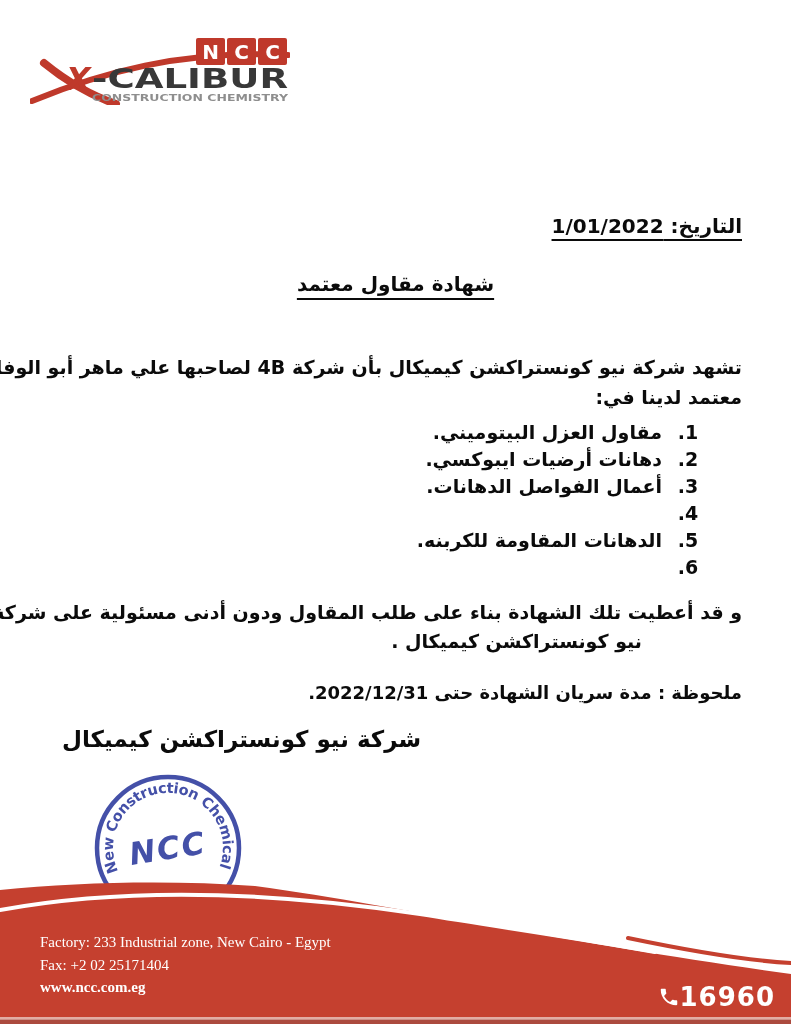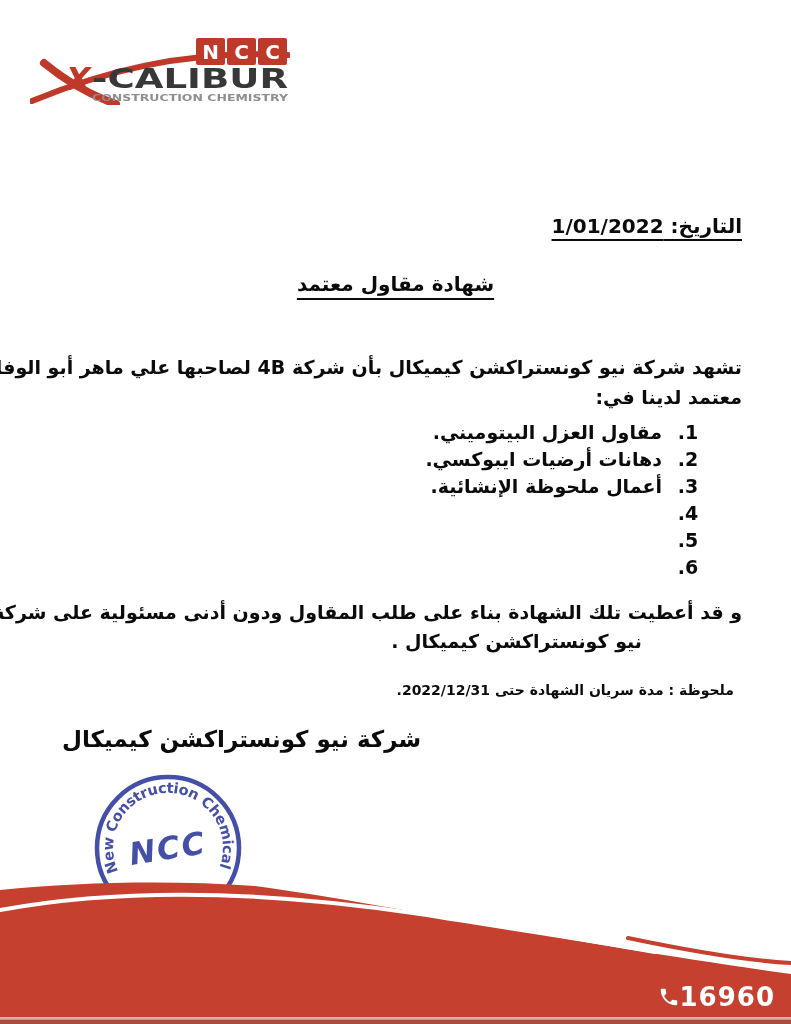--- a/index.html
+++ b/index.html
@@ -24,21 +24,21 @@
     text-decoration:underline;text-decoration-thickness:2px;text-underline-offset:7px;
   }
   .intro{position:absolute;top:352px;right:49px;font-size:19px;line-height:30px;text-align:right;}
   .list{position:absolute;top:421px;right:91px;font-size:19px;}
   .li{display:flex;direction:rtl;align-items:baseline;height:27px;}
   .li .num{min-width:24px;text-align:center;direction:rtl;unicode-bidi:bidi-override;}
   .li .num{unicode-bidi:isolate;}
   .li .txt{margin-right:14px;white-space:nowrap;}
   .para2{position:absolute;top:598px;right:49px;font-size:19px;line-height:29px;text-align:right;}
   .para2 .l2{margin-right:100px;}
-  .note{position:absolute;top:682px;right:57px;font-size:14px;text-align:center;}
+  .note{position:absolute;top:682px;right:49px;font-size:18px;text-align:center;}
   .company-sign{position:absolute;top:726px;left:62px;font-size:23px;}
   
   .stamp{position:absolute;left:93px;top:774px;width:150px;height:150px;z-index:1;}
   
   .footer-art{position:absolute;left:0;top:880px;width:791px;height:144px;z-index:2;}
   .footer-text{
     position:absolute;left:40px;top:931px;z-index:3;color:#ffffff;
     font-family:"Liberation Serif","DejaVu Serif",serif;font-size:15px;line-height:22.5px;
   }
   .footer-text .site{font-weight:700;}
@@ -90,27 +90,28 @@
     <div class="li">
       <span class="num">1.</span>
       <span class="txt">مقاول العزل البيتوميني.</span>
     </div>
     <div class="li">
       <span class="num">2.</span>
       <span class="txt">دهانات أرضيات ايبوكسي.</span>
     </div>
     <div class="li">
       <span class="num">3.</span>
-      <span class="txt">أعمال ملحوظة الإنشائية.</span>
+      <span class="txt">أعمال الفواصل الدهانات.</span>
     </div>
     <div class="li">
       <span class="num">4.</span>
     </div>
     <div class="li">
       <span class="num">5.</span>
+      <span class="txt">الدهانات المقاومة للكربنه.</span>
     </div>
     <div class="li">
       <span class="num">6.</span>
     </div>
   </div>
 
   <div class="ar para2">
     <div class="nowrap">و قد أعطيت تلك الشهادة بناء على طلب المقاول ودون أدنى مسئولية على شركة</div>
     <div class="nowrap l2">نيو كونستراكشن كيميكال .</div>
   </div>
@@ -135,20 +136,25 @@
     <path d="M0,10 C80,2 170,0 255,6 C400,26 560,62 791,94 L791,137 L0,137 Z" fill="#c5402f"></path>
 
     <path d="M0,30 C120,8 260,10 420,34 C520,50 590,60 655,72" stroke="#ffffff" stroke-width="4" fill="none" stroke-linecap="round"></path>
 
     <path d="M628,58 C700,73 752,81 791,83" stroke="#c5402f" stroke-width="4" fill="none" stroke-linecap="round"></path>
 
     <rect x="0" y="137" width="791" height="2.5" fill="#e2aca4"></rect>
     <rect x="0" y="139.5" width="791" height="4.5" fill="#ab4a3e"></rect>
   </svg>
 
+  <div class="footer-text">
+    <div>Factory: 233 Industrial zone, New Cairo - Egypt</div>
+    <div>Fax: +2 02 25171404</div>
+    <div class="site">www.ncc.com.eg</div>
+  </div>
 
   <div class="hotline">
     <svg width="22" height="22" viewBox="0 0 24 24">
       <path fill="#ffffff" d="M6.62 10.79c1.44 2.83 3.76 5.14 6.59 6.59l2.2-2.2c.27-.27.67-.36 1.02-.24 1.12.37 2.33.57 3.57.57.55 0 1 .45 1 1V20c0 .55-.45 1-1 1-9.39 0-17-7.61-17-17 0-.55.45-1 1-1h3.5c.55 0 1 .45 1 1 0 1.25.2 2.45.57 3.57.11.35.03.74-.25 1.02l-2.2 2.2z"></path>
     </svg>
     <span>16960</span>
   </div>
 
 </div>
 

